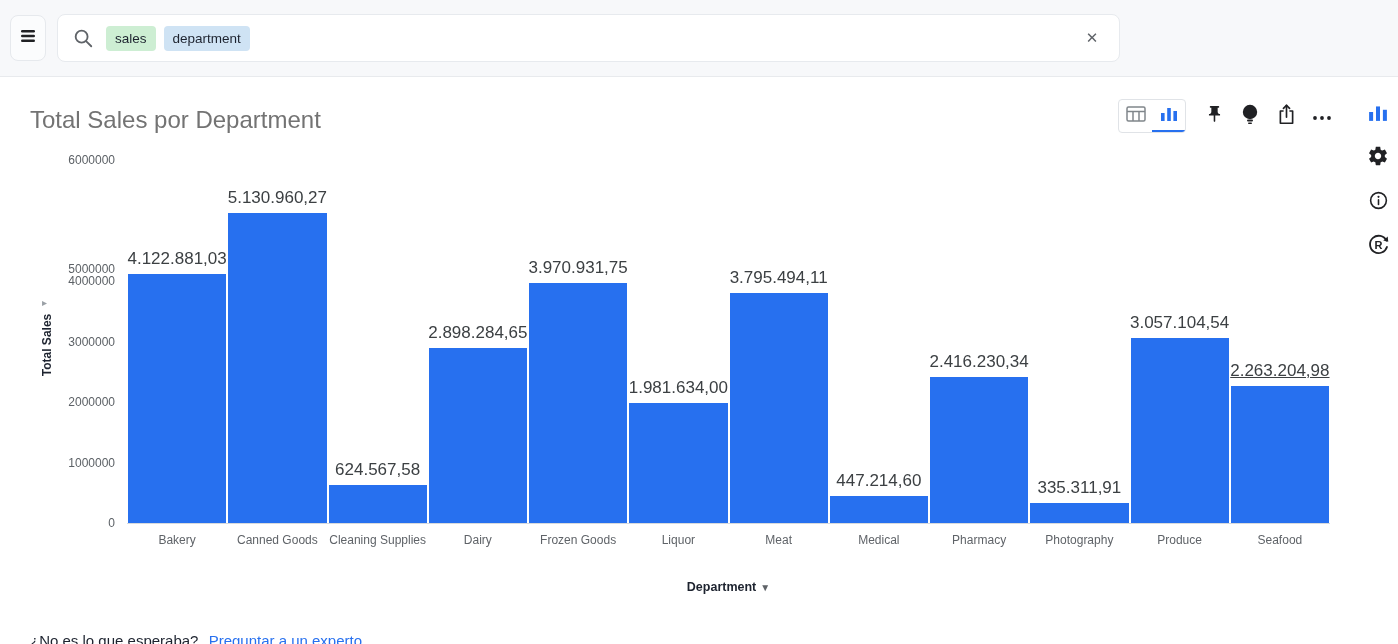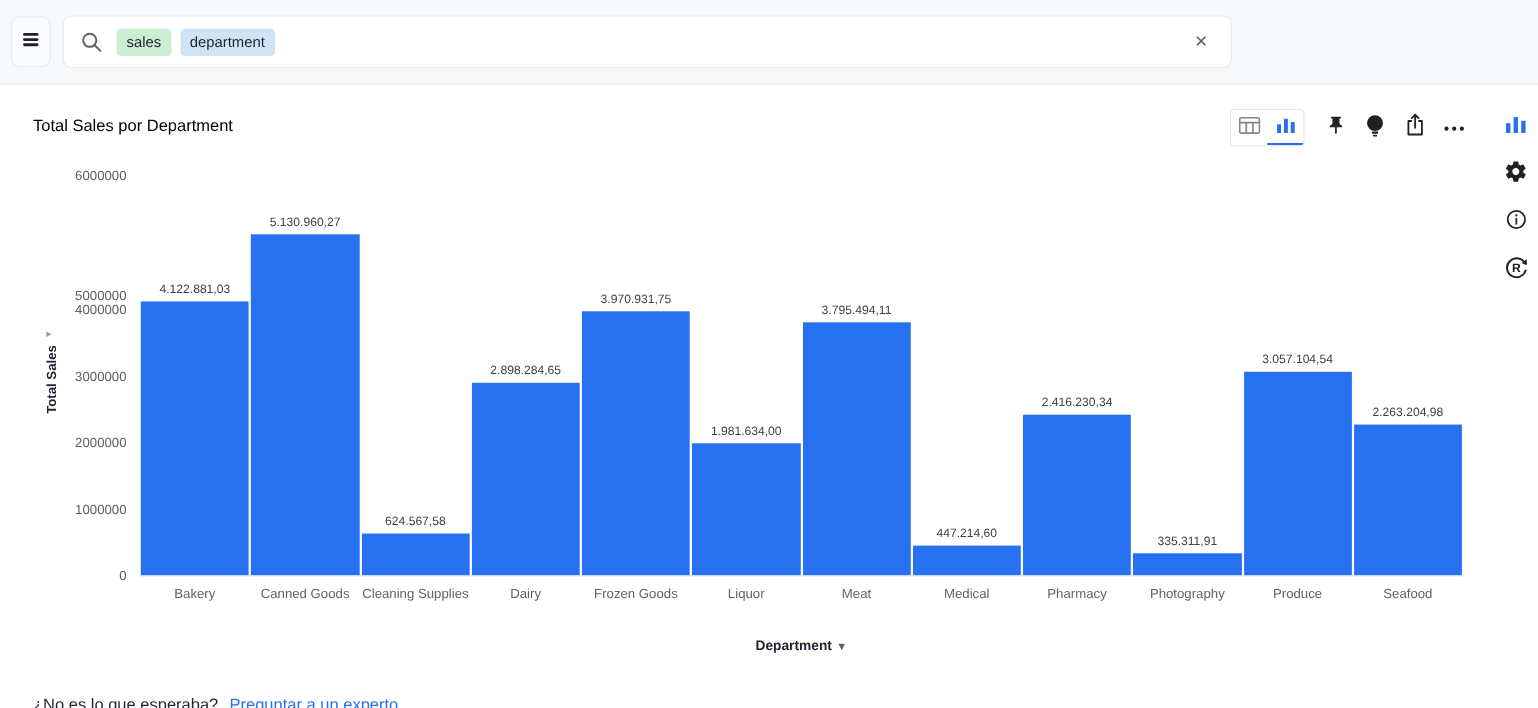--- a/index.html
+++ b/index.html
@@ -18,22 +18,22 @@
     display:flex; align-items:center; padding:0 14px; }
   .search-icon { display:flex; margin-right:12px; }
   .chip { font-size:13.5px; padding:5px 9px; border-radius:4px; margin-right:8px;
     color:#1d232f; cursor:pointer; white-space:nowrap; }
   .chip-sales { background:#cdeed3; }
   .chip-dept  { background:#cfe3f4; }
   .search-clear { margin-left:auto; font-size:15px; color:#5f6368; cursor:pointer;
     width:26px; height:26px; display:flex; align-items:center; justify-content:center; }
 
   
-  .answer-title { position:absolute; left:30px; top:106px; font-size:15px;
-    font-weight:500; color:#000000; }
+  .answer-title { position:absolute; left:30px; top:106px; font-size:24px;
+    font-weight:500; color:#737373; }
 
   
   .toolbar { position:absolute; top:99px; left:1118px; height:34px;
     display:flex; align-items:center; }
   .seg { display:flex; border:1px solid #e0e3e7; border-radius:4px; overflow:hidden;
     background:#fff; margin-right:10px; }
   .seg-cell { width:33px; height:32px; display:flex; align-items:center;
     justify-content:center; cursor:pointer; }
   .seg-cell.active { border-bottom:2px solid #2770ef; }
   .tb-btn { width:36px; height:32px; display:flex; align-items:center;
@@ -53,21 +53,21 @@
     font-size:12px; font-weight:700; color:#1d232f; white-space:nowrap; }
   .ysort { position:absolute; left:42px; top:297px; font-size:10px; color:#9aa0a6; }
 
   .plot { position:absolute; left:127px; top:160px; width:1203px; height:363px;
     display:flex; align-items:flex-end; }
   .baseline { position:absolute; left:127px; top:523px; width:1203px;
     border-top:1px solid #d7dadd; }
   .slot { position:relative; flex:1 1 0; height:100%; }
   .bar { position:absolute; bottom:0; left:1px; right:1px; cursor:pointer; }
   .val { position:absolute; left:50%; transform:translateX(-50%);
-    font-size:11px; color:#3c4043; white-space:nowrap; }
+    font-size:17px; color:#3c4043; white-space:nowrap; }
   .cat { position:absolute; top:373px; left:-4px; right:-4px; text-align:center;
     font-size:12px; line-height:15px; color:#5f6368; }
 
   .xaxis-label { position:absolute; left:127px; top:580px; width:1203px;
     text-align:center; font-size:12.5px; font-weight:700; color:#1d232f; }
   .xaxis-label .caret { color:#5f6368; font-size:10px; font-weight:400; margin-left:4px; }
 
   
   .footer { position:absolute; left:30px; top:632px; font-size:15px; white-space:nowrap; }
   .footer .question { color:#1d232f; }
@@ -260,21 +260,21 @@
         <div class="val" style="bottom: 25.2864px;">335.311,91</div>
         <div class="bar" style="height: 20.2864px; background: rgb(39, 112, 239);"></div>
         <div class="cat">Photography</div>
       </div>
       <div class="slot">
         <div class="val" style="bottom: 189.955px;">3.057.104,54</div>
         <div class="bar" style="height: 184.955px; background: rgb(39, 112, 239);"></div>
         <div class="cat">Produce</div>
       </div>
       <div class="slot">
-        <div class="val" style="bottom: 141.924px;">2.263.204,98</div>
+        <div class="val" style="bottom: 141.924px; text-decoration: underline;">2.263.204,98</div>
         <div class="bar" style="height: 136.924px; background: rgb(39, 112, 239);"></div>
         <div class="cat">Seafood</div>
       </div>
     </div>
   <div class="baseline"></div>
 
   <div class="xaxis-label">
     <span>Department</span><span class="caret">▼</span>
   </div>
 

